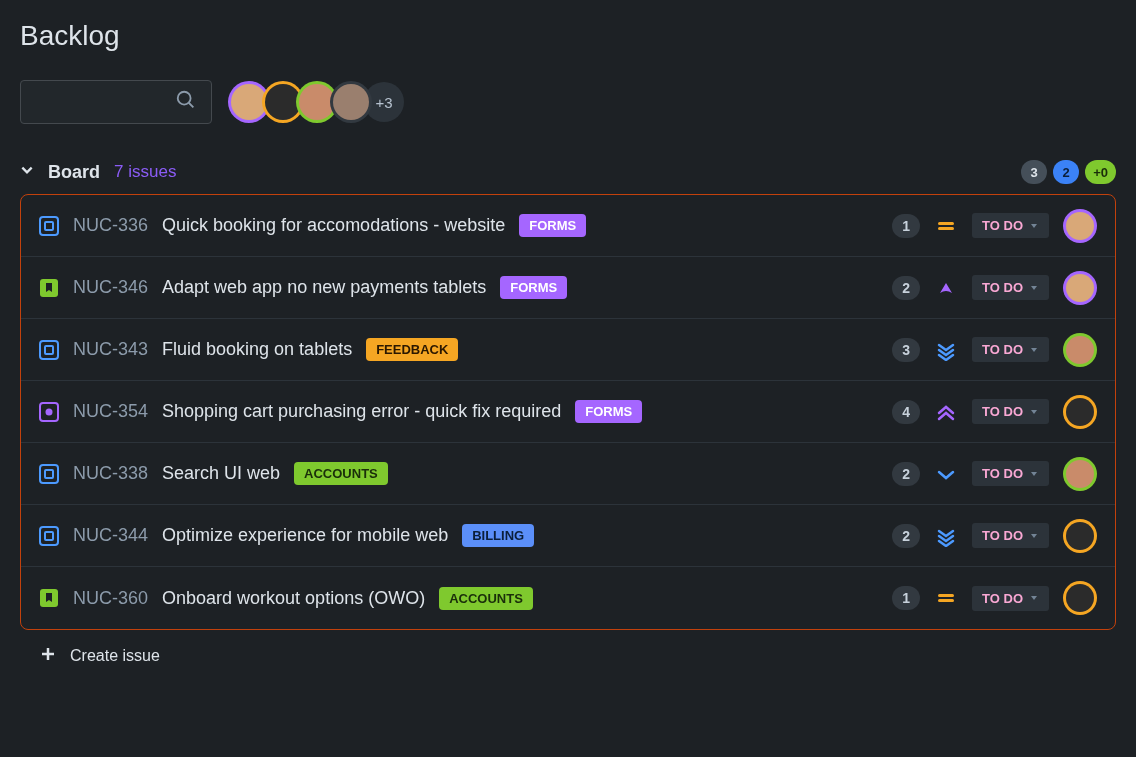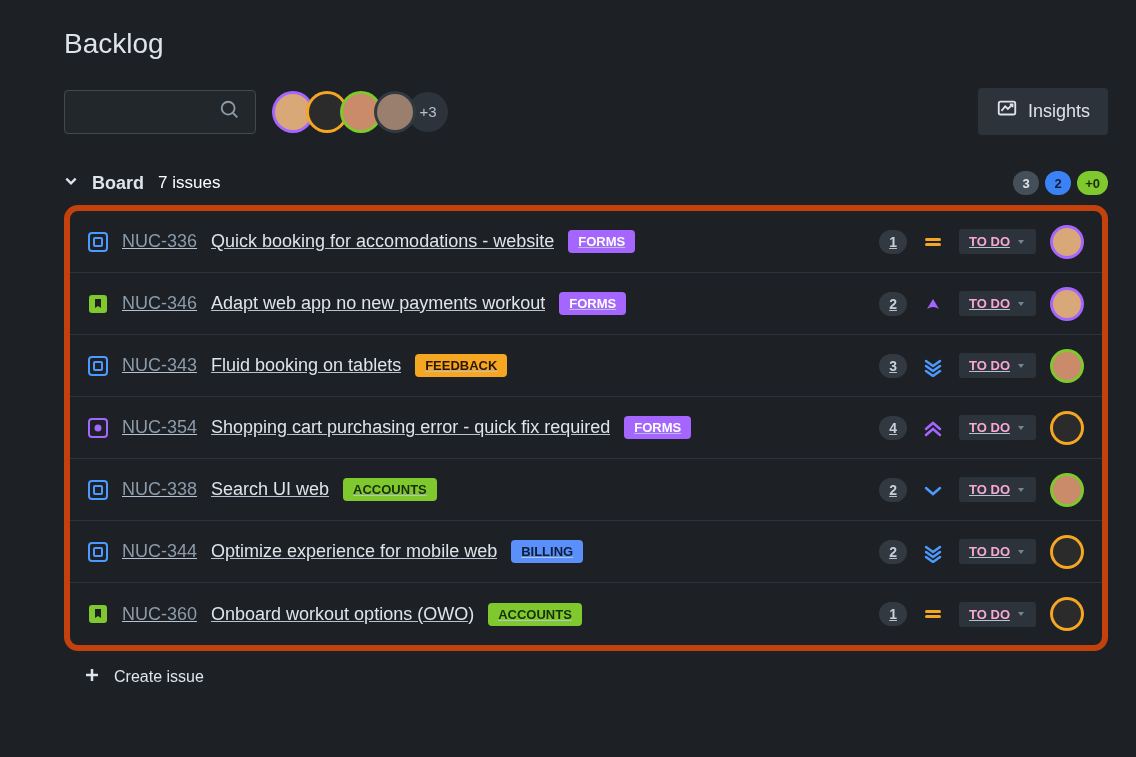--- a/index.html
+++ b/index.html
@@ -4,21 +4,21 @@
 <style>
 * { margin: 0; padding: 0; box-sizing: border-box; }
 body {
   background: #1d2125;
   color: #b6c2cf;
   font-family: -apple-system, BlinkMacSystemFont, "Segoe UI", sans-serif;
   width: 1136px;
   height: 757px;
   overflow: hidden;
 }
-.page { padding: 28px; margin-left: 36px; }
+.page { padding: 20px; }
 .title {
   color: #dee4ea;
   font-size: 28px;
   font-weight: 500;
   margin-bottom: 28px;
 }
 .toolbar { display: flex; align-items: center; margin-bottom: 36px; }
 .search-box {
   width: 192px;
   height: 44px;
@@ -65,34 +65,34 @@
 }
 .insights-btn svg { width: 22px; height: 22px; stroke: #dee4ea; stroke-width: 2; fill: none; }
 
 .section-header {
   display: flex; align-items: center; gap: 14px;
   margin-bottom: 10px;
 }
 .section-header .chev { color: #dee4ea; }
 .section-header .chev svg { width: 14px; height: 14px; }
 .section-title { color: #dee4ea; font-size: 18px; font-weight: 600; }
-.issue-count { color: #ffffff; font-size: 17px; }
+.issue-count { color: #8b5cf6; font-size: 17px; }
 .badges { display: flex; gap: 6px; }
 .pill {
   min-width: 26px; height: 24px;
   border-radius: 12px;
   display: flex; align-items: center; justify-content: center;
   font-size: 13px; font-weight: 700;
   padding: 0 8px;
 }
 .pill.gray { background: #454f59; color: #dee4ea; }
 .pill.blue { background: #3b82f6; color: #0b1f3a; }
 .pill.green { background: #7fc92e; color: #1a2e0a; }
 
-.issue-list { border: 6px solid #c2410c; border-radius: 14px; text-decoration: underline; }
+.issue-list { border: 1px solid #c2410c; border-radius: 8px; }
 .issue-row {
   display: flex; align-items: center;
   height: 62px;
   padding: 0 18px;
   border-bottom: 1px solid #2c333a;
   gap: 14px;
 }
 .issue-row:last-child { border-bottom: none; }
 .issue-icon { width: 20px; height: 20px; flex-shrink: 0; display: flex; align-items: center; justify-content: center; }
 .issue-key { color: #8c9bab; font-size: 18px; white-space: nowrap; }
@@ -159,30 +159,20 @@
         </div>
         <div class="avatar-ring" style="background: rgb(127, 201, 46);">
           <div class="avatar-face" style="background: rgb(201, 139, 106);"></div>
         </div>
         <div class="avatar-ring" style="background: rgb(50, 57, 64);">
           <div class="avatar-face" style="background: rgb(154, 127, 110);"></div>
         </div>
         <div class="avatar-more">+3</div>
       </div>
     <div class="spacer"></div>
-    <div class="insights-btn">
-      <span>
-        <svg viewBox="0 0 24 24">
-            <rect x="3" y="4" width="18" height="14" rx="2"></rect>
-            <polyline points="6,14 10,9 13,12 18,7"></polyline>
-            <polyline points="15,7 18,7 18,10"></polyline>
-          </svg>
-      </span>
-      <span>Insights</span>
-    </div>
   </div>
 
   <div class="section-header">
     <span class="chev">
       <svg viewBox="0 0 12 12">
           <path d="M2 4 L6 8 L10 4" fill="none" stroke="#dee4ea" stroke-width="2"></path>
         </svg>
     </span>
     <span class="section-title">Board</span>
     <span class="issue-count">7 issues</span>
@@ -221,21 +211,21 @@
         </span>
       </div>
       <div class="issue-row">
         <span class="issue-icon">
           <svg width="20" height="20" viewBox="0 0 20 20">
             <rect x="1" y="1" width="18" height="18" rx="3" fill="#7fc92e"></rect>
             <path d="M7 5 h6 v9 l-3-2 l-3 2 z" fill="#1d2125"></path>
           </svg>
         </span>
         <span class="issue-key">NUC-346</span>
-        <span class="issue-title">Adapt web app no new payments workout</span>
+        <span class="issue-title">Adapt web app no new payments tablets</span>
         <span class="epic-label epic-FORMS">FORMS</span>
         <div class="spacer"></div>
         <span class="points">2</span>
         <span class="priority">
           <svg width="22" height="22" viewBox="0 0 22 22">
             <path d="M5 16 L11 6 L17 16 Q14 14 11 14 Q8 14 5 16 Z" fill="#a566ff"></path>
           </svg>
         </span>
         <span class="status">TO DO <svg viewBox="0 0 10 10">
             <path d="M2 3 L5 7 L8 3 Z"></path>

